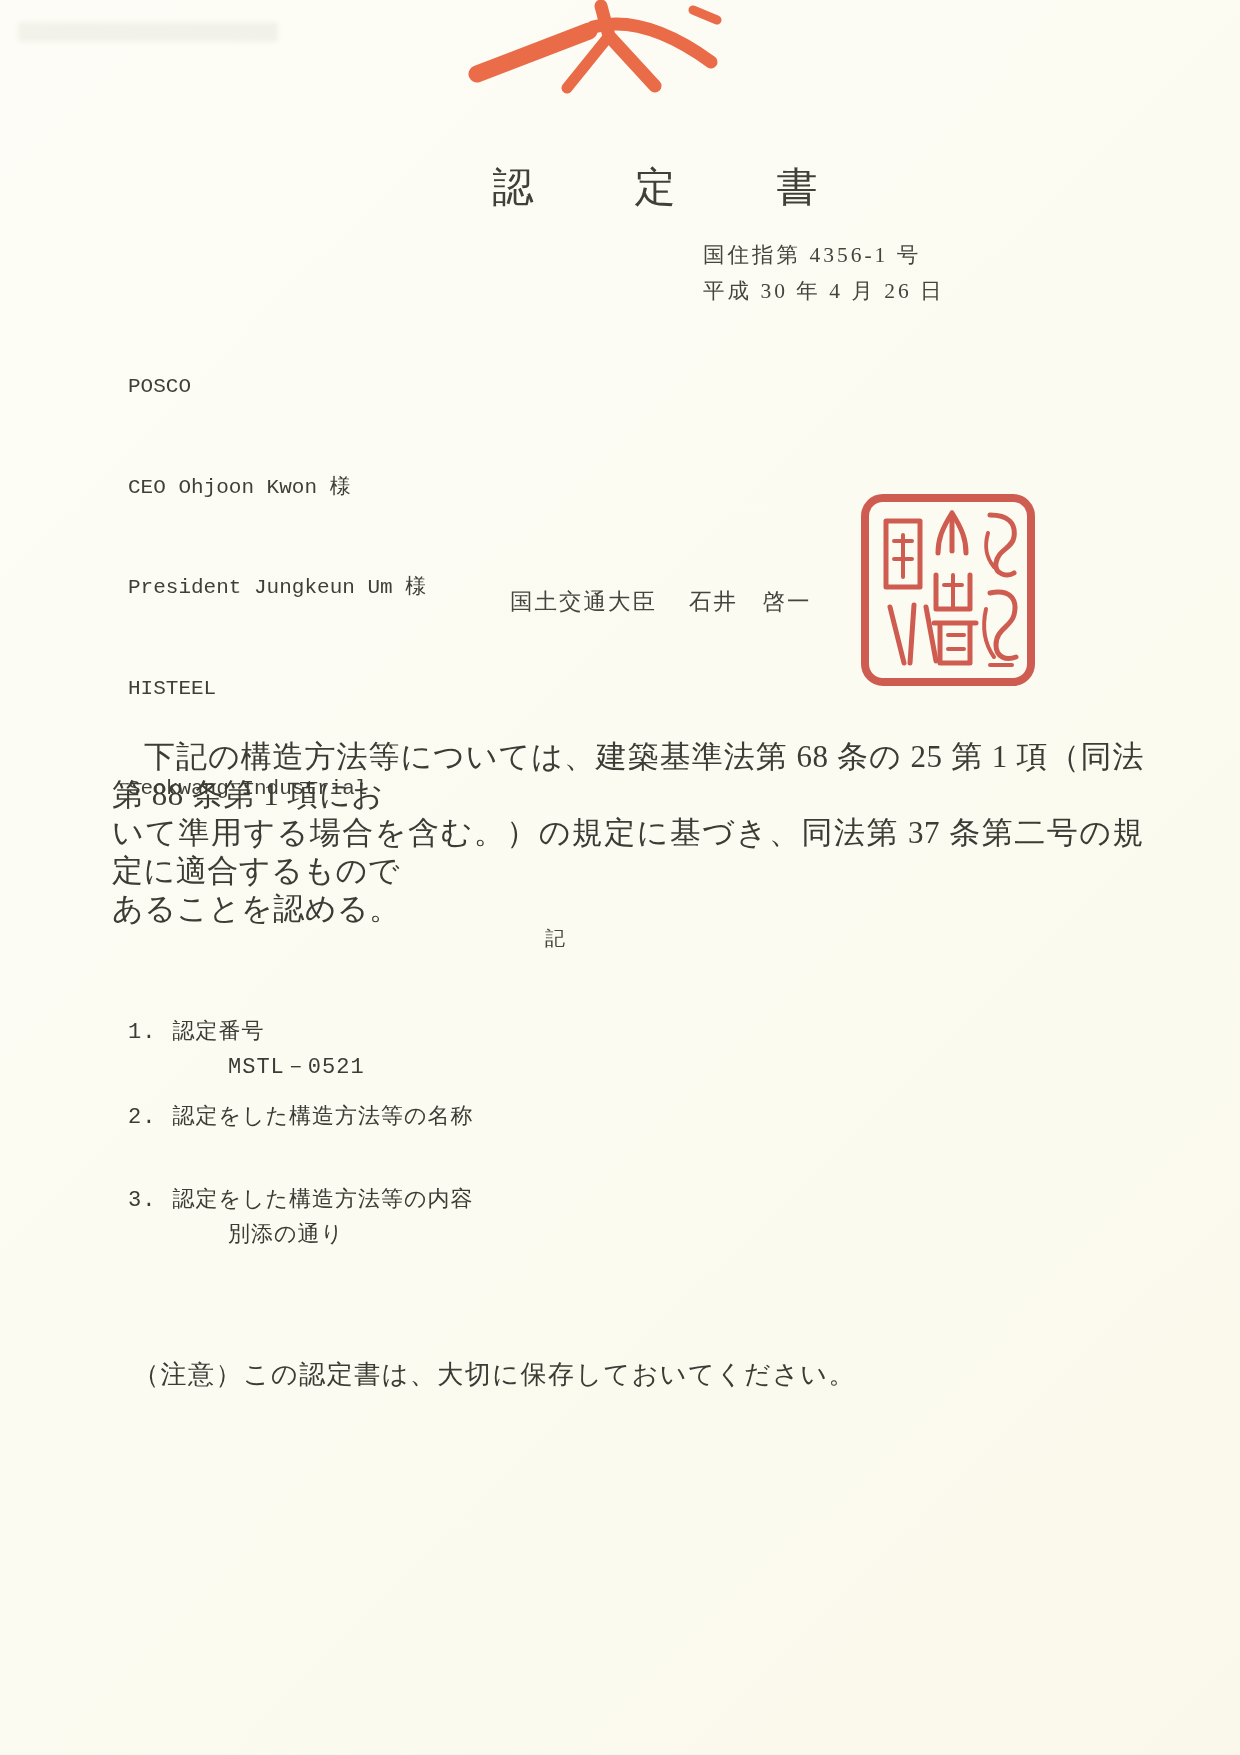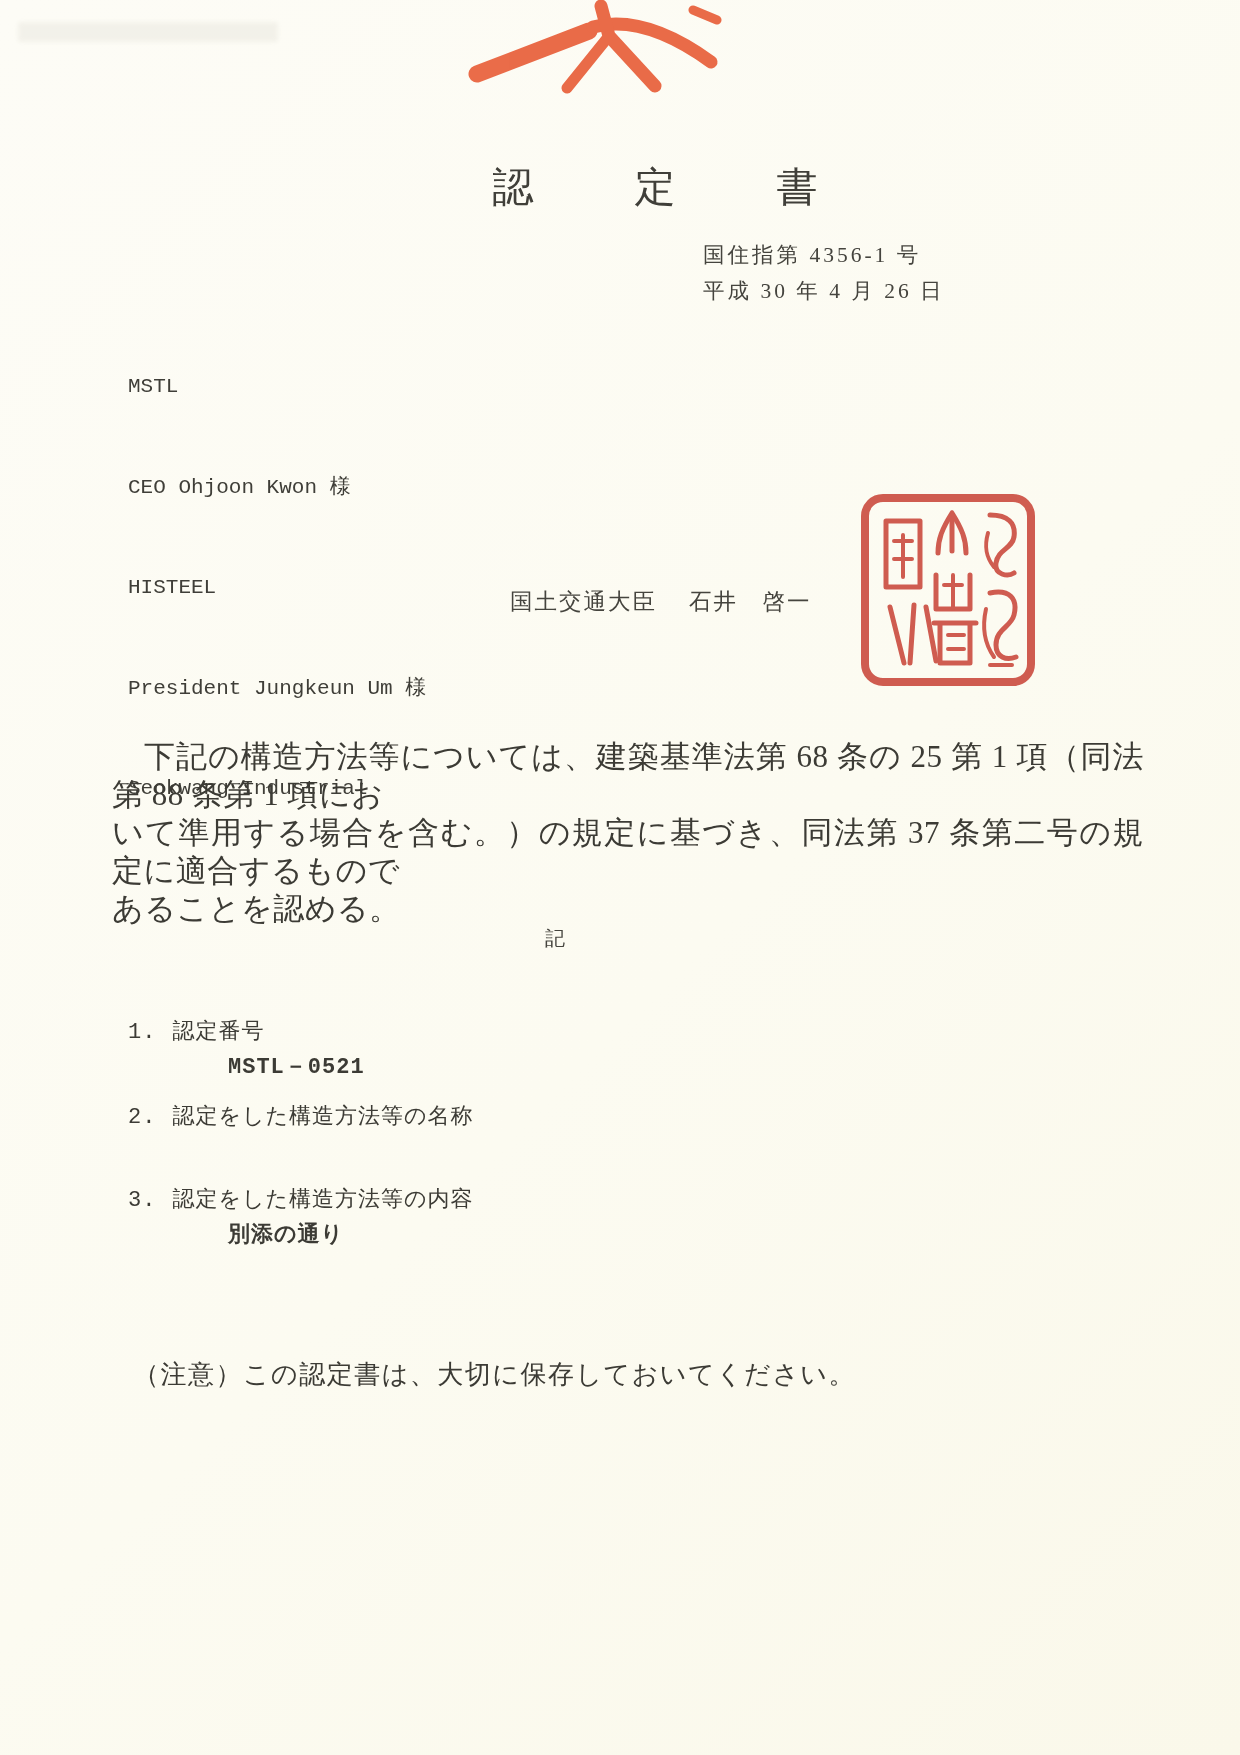--- a/index.html
+++ b/index.html
@@ -48,21 +48,21 @@
     position:absolute;left:0;top:925px;width:1110px;
     text-align:center;font-size:20px;color:#45443e;
   }
   .item-label{
     position:absolute;left:128px;
     font-size:22px;letter-spacing:1px;color:#3c3b35;white-space:nowrap;font-family:Liberation Mono, monospace;
   }
   .item-label .no{display:inline-block;margin-right:16px;}
   .item-value{
     position:absolute;left:228px;
-    font-size:22px;letter-spacing:1px;color:#3c3b35;white-space:nowrap;font-weight:bold;
+    font-size:22px;letter-spacing:1px;color:#3c3b35;white-space:nowrap;
   }
   .note{
     position:absolute;left:133px;top:1357px;
     font-size:26px;letter-spacing:1.5px;color:#3c3b35;text-align:center;
   }
   svg .st{fill:none;stroke-linecap:round;stroke-linejoin:round;}
 </style>
 </head>
 <body>
 
@@ -81,24 +81,24 @@
   </svg>
 
   <div class="doc-title">認　定　書</div>
 
   <div class="ref-block">
     <div>国住指第 4356-1 号</div>
     <div>平成 30 年 4 月 26 日</div>
   </div>
 
   <div class="recipients">
-    <div>MSTL</div>
+    <div>POSCO</div>
     <div>CEO Ohjoon Kwon 様</div>
+    <div>President Jungkeun Um 様</div>
     <div>HISTEEL</div>
-    <div>President Jungkeun Um 様</div>
     <div>Seokwang Industrial</div>
   </div>
 
   <div class="minister-line">
     <span class="office">国土交通大臣</span><span>石井　啓一</span>
   </div>
 
   <svg class="seal" viewBox="0 0 184 202" aria-hidden="true">
     <g class="st" stroke="#c9473a" opacity="0.88">
       <rect x="9" y="9" width="166" height="184" rx="18" stroke-width="8" fill="none"></rect>

